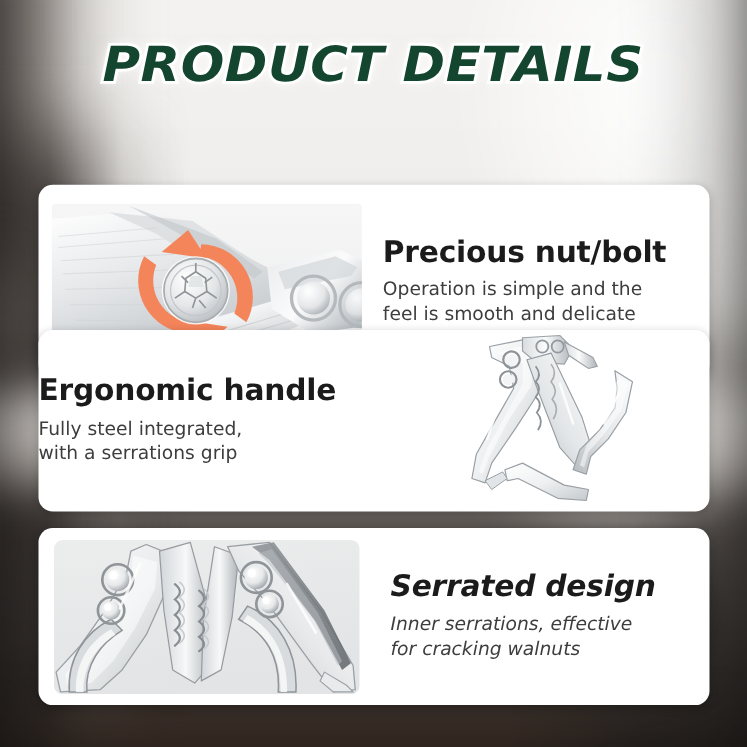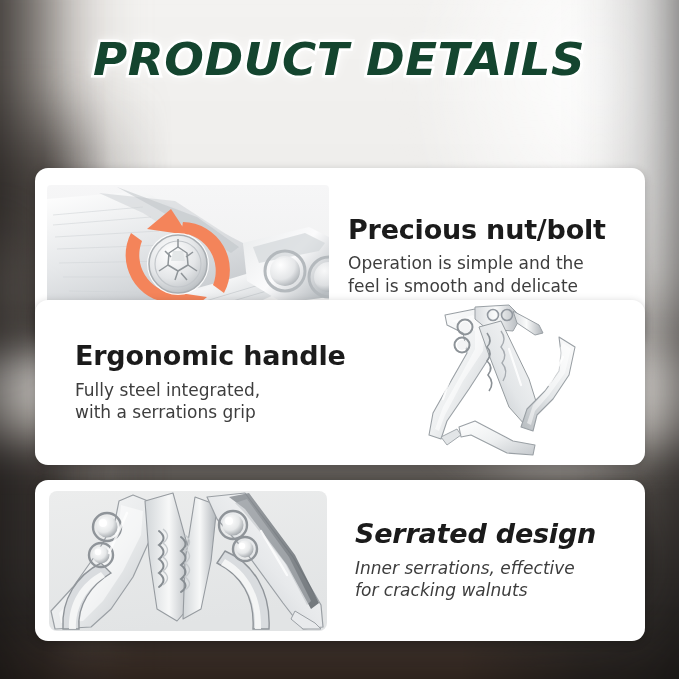--- a/index.html
+++ b/index.html
@@ -134,21 +134,21 @@
     font-weight: 400;
     color: #3d3d3d;
     line-height: 1.33;
     white-space: pre-line;
   }
 
   
   #card-1 .card-media { width: 282px; height: 143px; margin-left: 12px; }
   #card-1 .card-text  { padding-left: 19px; padding-right: 14px; }
 
-  #card-2 .card-text  { padding-left: 40px; padding-right: 10px; }
+  #card-2 .card-text  { padding-right: 10px; }
   #card-2 .card-media { width: 210px; height: 160px; margin-right: 18px; }
 
   #card-3 .card-media { width: 278px; height: 140px; margin-left: 14px; }
   #card-3 .card-text  { padding-left: 28px; padding-right: 14px; font-style: italic; }
 
   .media-svg { display: block; width: 100%; height: 100%; }
 </style>
 </head>
 <body>
 

